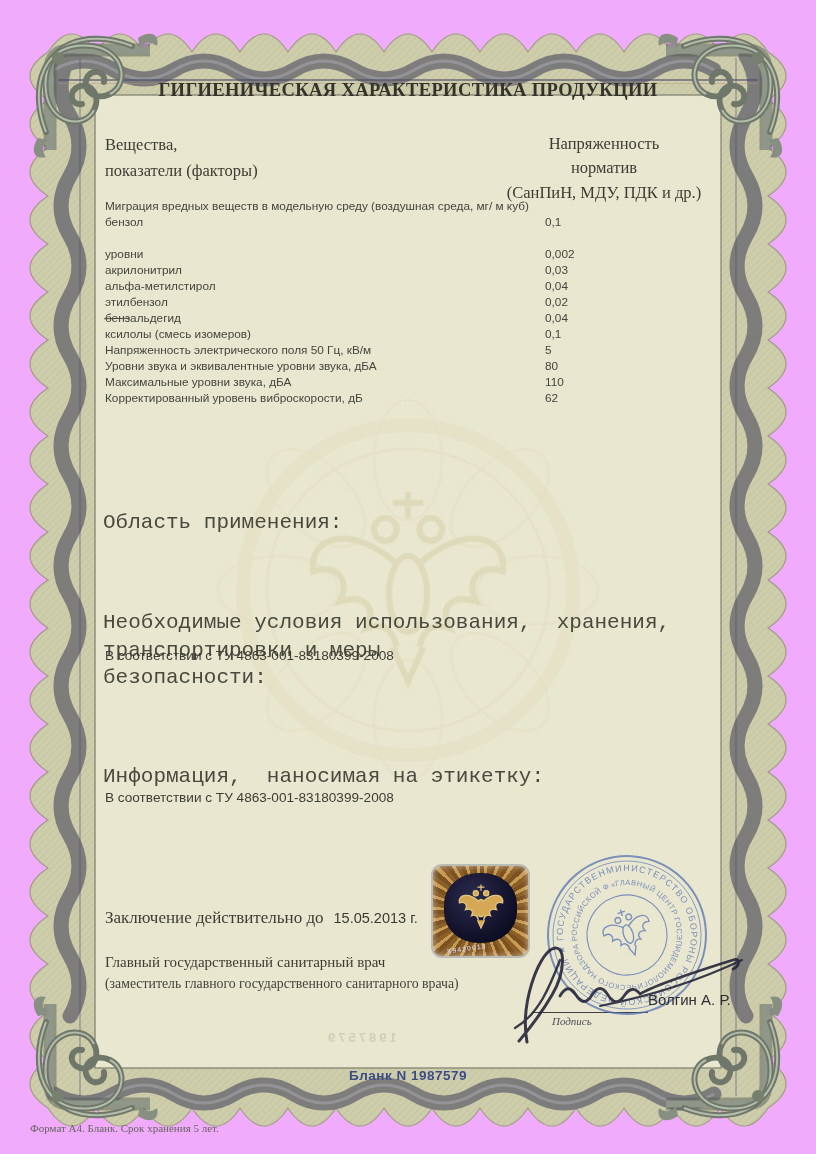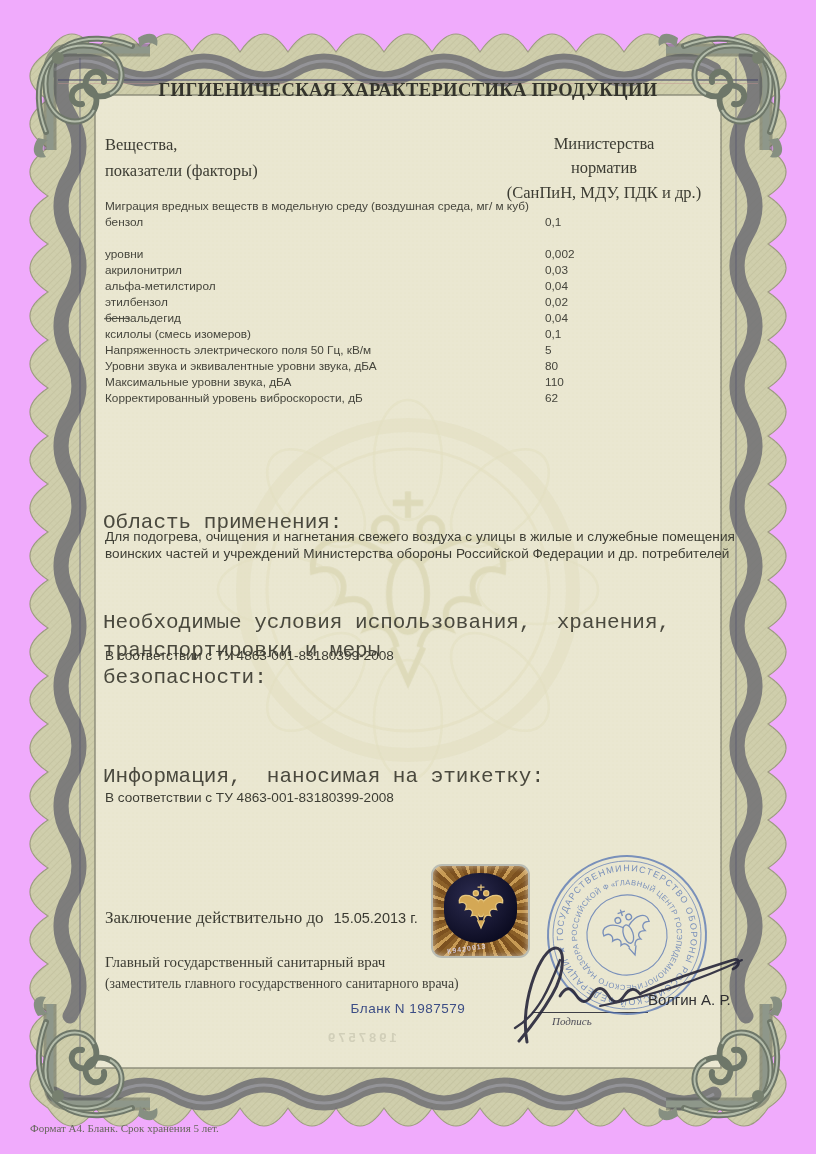--- a/index.html
+++ b/index.html
@@ -19,21 +19,21 @@
            color:#4a493e;white-space:pre-wrap;line-height:1.32;}
   .secbody{left:105px;width:632px;font-size:13.6px;color:#3d3d34;line-height:1.24;}
   .validity{left:105px;top:908px;font-size:17px;color:#3c3c33;}
   .validity .date{font-family:"Liberation Sans",sans-serif;font-size:14.5px;margin-left:10px;color:#3a3a32;}
   .signat1{left:105px;top:954px;font-family:"Liberation Serif",serif;font-size:15px;color:#3c3c33;}
   .signat2{left:105px;top:976px;font-family:"Liberation Serif",serif;font-size:13.8px;color:#42423a;}
   .sigline{left:532px;top:1012px;width:116px;border-top:1.2px solid #3e3e46;height:0;}
   .sigcap{left:552px;top:1015px;font-family:"Liberation Serif",serif;font-style:italic;
           font-size:11px;color:#4c4c58;}
   .signame{left:648px;top:991px;font-size:15px;color:#2e2e30;z-index:6;}
-  .blank{left:0;right:0;top:1001px;text-align:center;font-weight:400;font-size:13.5px;
+  .blank{left:0;right:0;top:1068px;text-align:center;font-weight:700;font-size:13.5px;
          color:#3c4d85;letter-spacing:.5px;z-index:2;}
   .mirror{left:325px;top:1030px;font-weight:700;font-size:13px;letter-spacing:3px;
           color:rgba(90,90,70,.17);transform:scaleX(-1);}
   .footer{left:30px;top:1122px;font-family:"Liberation Serif",serif;font-size:11px;color:#66665c;}
   .strike{left:104px;top:317.5px;width:26px;height:0;border-top:1.6px solid #4a4a40;transform:rotate(-1.5deg);}
   
   .holo{left:433px;top:866px;width:95px;height:90px;border-radius:9px;z-index:3;
         background:
           repeating-conic-gradient(from 0deg at 50% 50%, #7c5120 0deg 5deg, #c79a54 5deg 9deg, #8a5f28 9deg 14deg),
           radial-gradient(circle at 30% 25%, rgba(255,240,200,.5), rgba(90,60,20,.4) 70%);
@@ -137,21 +137,21 @@
     </g>
   </svg>
 
   <div class="abs title zc">ГИГИЕНИЧЕСКАЯ ХАРАКТЕРИСТИКА ПРОДУКЦИИ</div>
 
   <div class="abs hdrL serif zc">
     <div>Вещества,</div>
     <div>показатели (факторы)</div>
   </div>
   <div class="abs hdrR serif zc">
-    <div>Министерства</div>
+    <div>Напряженность</div>
     <div>норматив</div>
     <div>(СанПиН, МДУ, ПДК и др.)</div>
   </div>
 
   <div class="abs trow zc" style="top:199px">
       <span class="tname">Миграция вредных веществ в модельную среду (воздушная среда, мг/ м куб)</span>
     </div>
   <div class="abs trow zc" style="top:215px">
       <span class="tname">бензол</span>
       <span class="tval">0,1</span>
@@ -192,21 +192,20 @@
       <span class="tname">Максимальные уровни звука, дБА</span>
       <span class="tval">110</span>
     </div>
   <div class="abs trow zc" style="top:391px">
       <span class="tname">Корректированный уровень виброскорости, дБ</span>
       <span class="tval">62</span>
     </div>
   <div class="abs strike zc"></div>
 
   <div class="abs sechead zc" style="top:509px">Область применения:</div>
-  <div class="abs secbody zc" style="top:529px">Для подогрева, очищения и нагнетания свежего воздуха с улицы в жилые и служебные помещения воинских частей и учреждений Министерства обороны Российской Федерации и др. потребителей</div>
 
   <div class="abs sechead zc" style="top:609px">Необходимые условия использования,  хранения,  транспортировки и меры
 безопасности:</div>
   <div class="abs secbody zc" style="top:648px">В соответствии с ТУ 4863-001-83180399-2008</div>
 
   <div class="abs sechead zc" style="top:763px">Информация,  наносимая на этикетку:</div>
   <div class="abs secbody zc" style="top:790px">В соответствии с ТУ 4863-001-83180399-2008</div>
 
   <div class="abs validity serif zc">
     <span>Заключение действительно до</span><span class="date">15.05.2013 г.</span>

